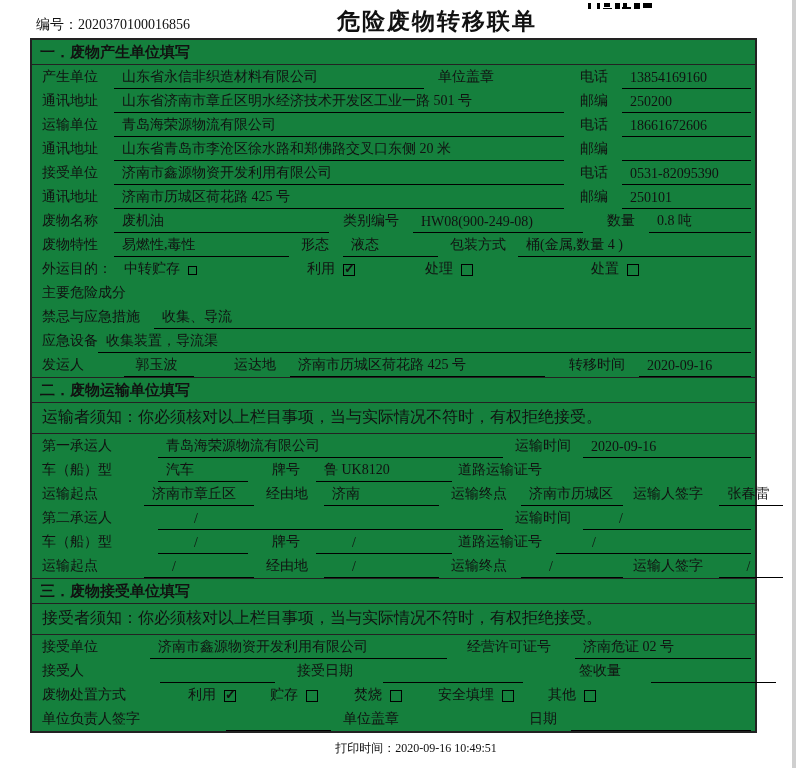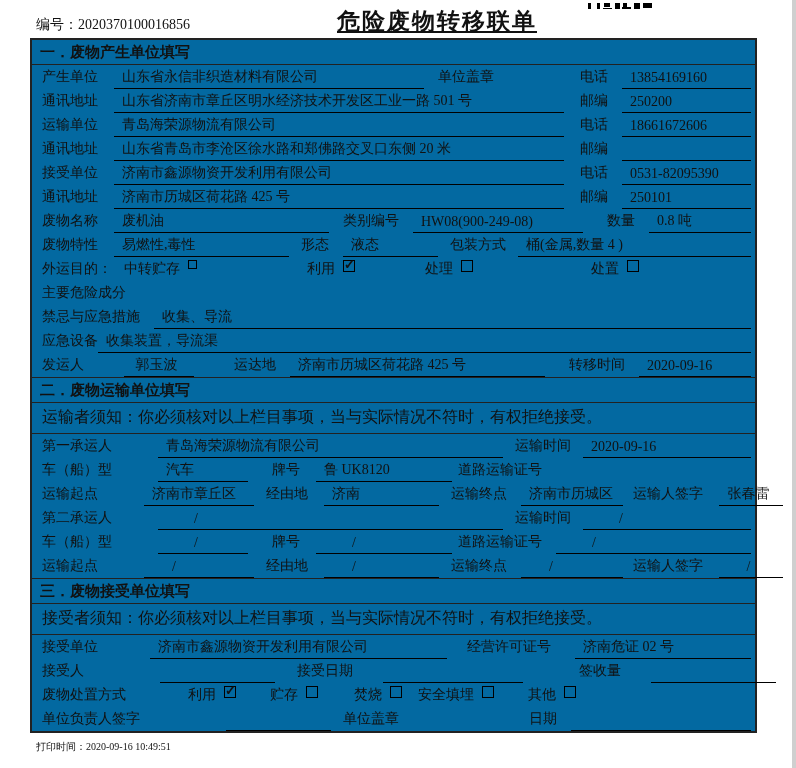--- a/index.html
+++ b/index.html
@@ -10,54 +10,54 @@
     font-size:14px; overflow:hidden; position:relative;
   }
   .edge-strip { position:absolute; right:0; top:0; width:4px; height:768px; background:#cfcfcf; }
 
   
   .doc-header { position:relative; height:38px; }
   .doc-number { position:absolute; left:36px; bottom:4px; font-size:14px; white-space:nowrap; }
   .doc-title {
     position:absolute; left:0; right:0; bottom:1px; text-align:center; padding-left:78px;
     font-family:"Liberation Sans","DejaVu Sans",sans-serif; font-weight:bold;
-    font-size:23px; letter-spacing:2px; white-space:nowrap;text-decoration:underline;
+    font-size:23px; letter-spacing:2px; white-space:nowrap;
   }
   .qr { position:absolute; left:588px; top:0; width:64px; height:9px; overflow:hidden; }
 
   
-  .form-table { margin-left:30px; width:727px; border:2px solid #222; background:#0369a1; }
+  .form-table { margin-left:30px; width:727px; border:2px solid #222; background:#15803d; }
   .sec-header {
     font-family:"Liberation Sans","DejaVu Sans",sans-serif; font-weight:bold;
     font-size:15px; padding:3px 8px 2px; border-bottom:1px solid #222;
   }
   .bt { border-top:1px solid #222; }
   .notice { padding:4px 10px 5px; border-bottom:1px solid #222; font-size:16px; }
 
   .row { display:flex; align-items:flex-end; height:24px; padding:0 4px 0 10px; white-space:nowrap; }
   .lbl { padding-bottom:3px; flex:0 0 auto; }
   .u { border-bottom:1px solid #000; padding:0 5px 2px 8px; overflow:hidden; flex:0 0 auto; }
   .grow { flex:1 1 auto; }
   .ctr { text-align:center; padding-left:0; }
   .slash { text-indent:28px; }
   .slash2 { text-indent:20px; }
 
-  .opt { display:flex; flex:0 0 auto; }
+  .opt { display:flex; align-items:flex-end; flex:0 0 auto; }
   .opt-label { padding-bottom:3px; }
   .cb {
     position:relative; display:inline-block; width:12px; height:12px;
     border:1px solid #000; margin:0 0 5px 8px; flex:0 0 auto;
   }
   .cb-sm { width:9px; height:9px; margin-bottom:6px; }
   .cb.checked::after {
     content:"\2713"; position:absolute; top:-3px; left:0;
     font-size:13px; font-weight:bold; line-height:14px;
   }
 
-  .doc-footer { padding:7px 0 0 36px; font-size:10px; white-space:nowrap; }
+  .doc-footer { padding:7px 0 0 36px; font-size:12px; white-space:nowrap;text-align:center; }
 </style>
 </head>
 <body>
 
 <div>
 
   <div class="doc-header">
     <div class="doc-number">
       <span>编号：</span><span>2020370100016856</span>
     </div>
@@ -274,21 +274,21 @@
           <span class="cb checked"></span>
         </span>
         <span class="opt" style="margin-left:34px">
           <span class="opt-label">贮存</span>
           <span class="cb"></span>
         </span>
         <span class="opt" style="margin-left:36px">
           <span class="opt-label">焚烧</span>
           <span class="cb"></span>
         </span>
-        <span class="opt" style="margin-left:16px">
+        <span class="opt" style="margin-left:36px">
           <span class="opt-label">安全填埋</span>
           <span class="cb"></span>
         </span>
         <span class="opt" style="margin-left:34px">
           <span class="opt-label">其他</span>
           <span class="cb"></span>
         </span>
       </div>
 
       <div class="row">

